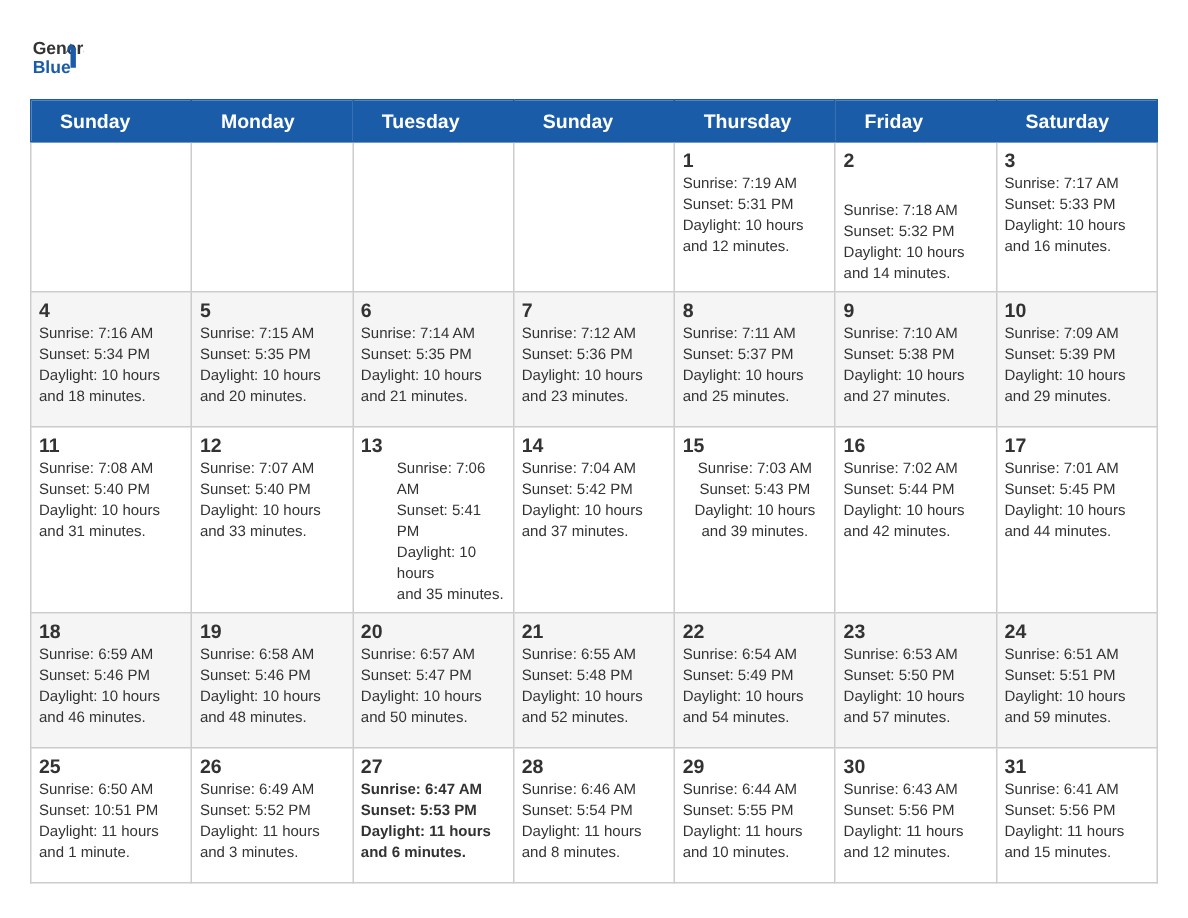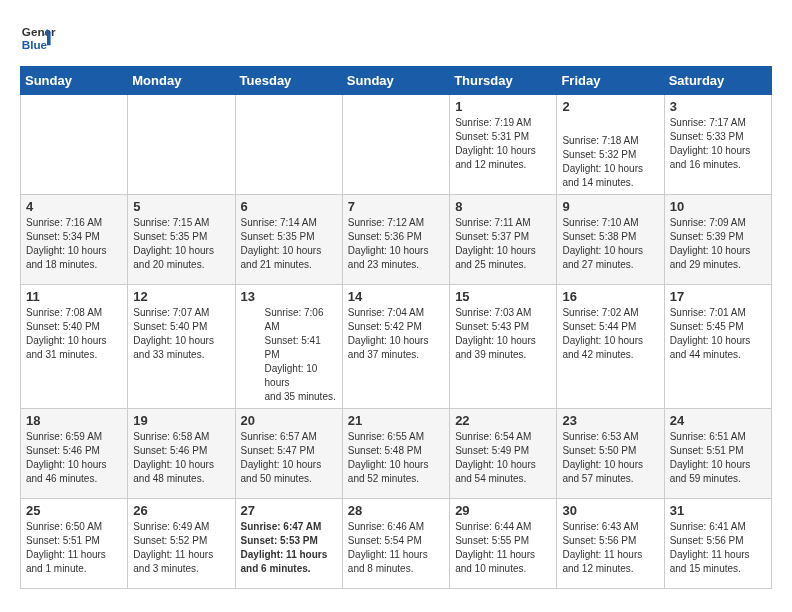--- a/index.html
+++ b/index.html
@@ -39,21 +39,21 @@
     }
     table {
       width: 100%;
       border-collapse: collapse;
       table-layout: fixed;
     }
     thead tr th {
       background-color: #1a5ca8;
       color: #fff;
       font-size: 13px;
-      padding: 6px 4px;
+      padding: 6px 19px;
       text-align: left;
       border: 1px solid #1a5ca8;
     }
     tbody tr td {
       border: 1px solid #ccc;
       vertical-align: top;
       padding: 4px 5px;
       font-size: 10.5px;
       color: #333;
       height: 90px;
@@ -209,21 +209,21 @@
         </td>
         <td>
           <div class="day-number">14</div>
           <div class="day-info" style="white-space: pre-line;">Sunrise: 7:04 AM
 Sunset: 5:42 PM
 Daylight: 10 hours
 and 37 minutes.</div>
         </td>
         <td>
           <div class="day-number">15</div>
-          <div class="day-info" style="white-space: pre-line;">Sunrise: 7:03 AM
+          <div class="day-info" style="white-space: pre-line; text-align: center;">Sunrise: 7:03 AM
 Sunset: 5:43 PM
 Daylight: 10 hours
 and 39 minutes.</div>
         </td>
         <td>
           <div class="day-number">16</div>
           <div class="day-info" style="white-space: pre-line;">Sunrise: 7:02 AM
 Sunset: 5:44 PM
 Daylight: 10 hours
 and 42 minutes.</div>
@@ -284,21 +284,21 @@
           <div class="day-info" style="white-space: pre-line;">Sunrise: 6:51 AM
 Sunset: 5:51 PM
 Daylight: 10 hours
 and 59 minutes.</div>
         </td>
       </tr>
       <tr>
         <td>
           <div class="day-number">25</div>
           <div class="day-info" style="white-space: pre-line;">Sunrise: 6:50 AM
-Sunset: 5:51 PM
+Sunset: 10:51 PM
 Daylight: 11 hours
 and 1 minute.</div>
         </td>
         <td>
           <div class="day-number">26</div>
           <div class="day-info" style="white-space: pre-line;">Sunrise: 6:49 AM
 Sunset: 5:52 PM
 Daylight: 11 hours
 and 3 minutes.</div>
         </td>

